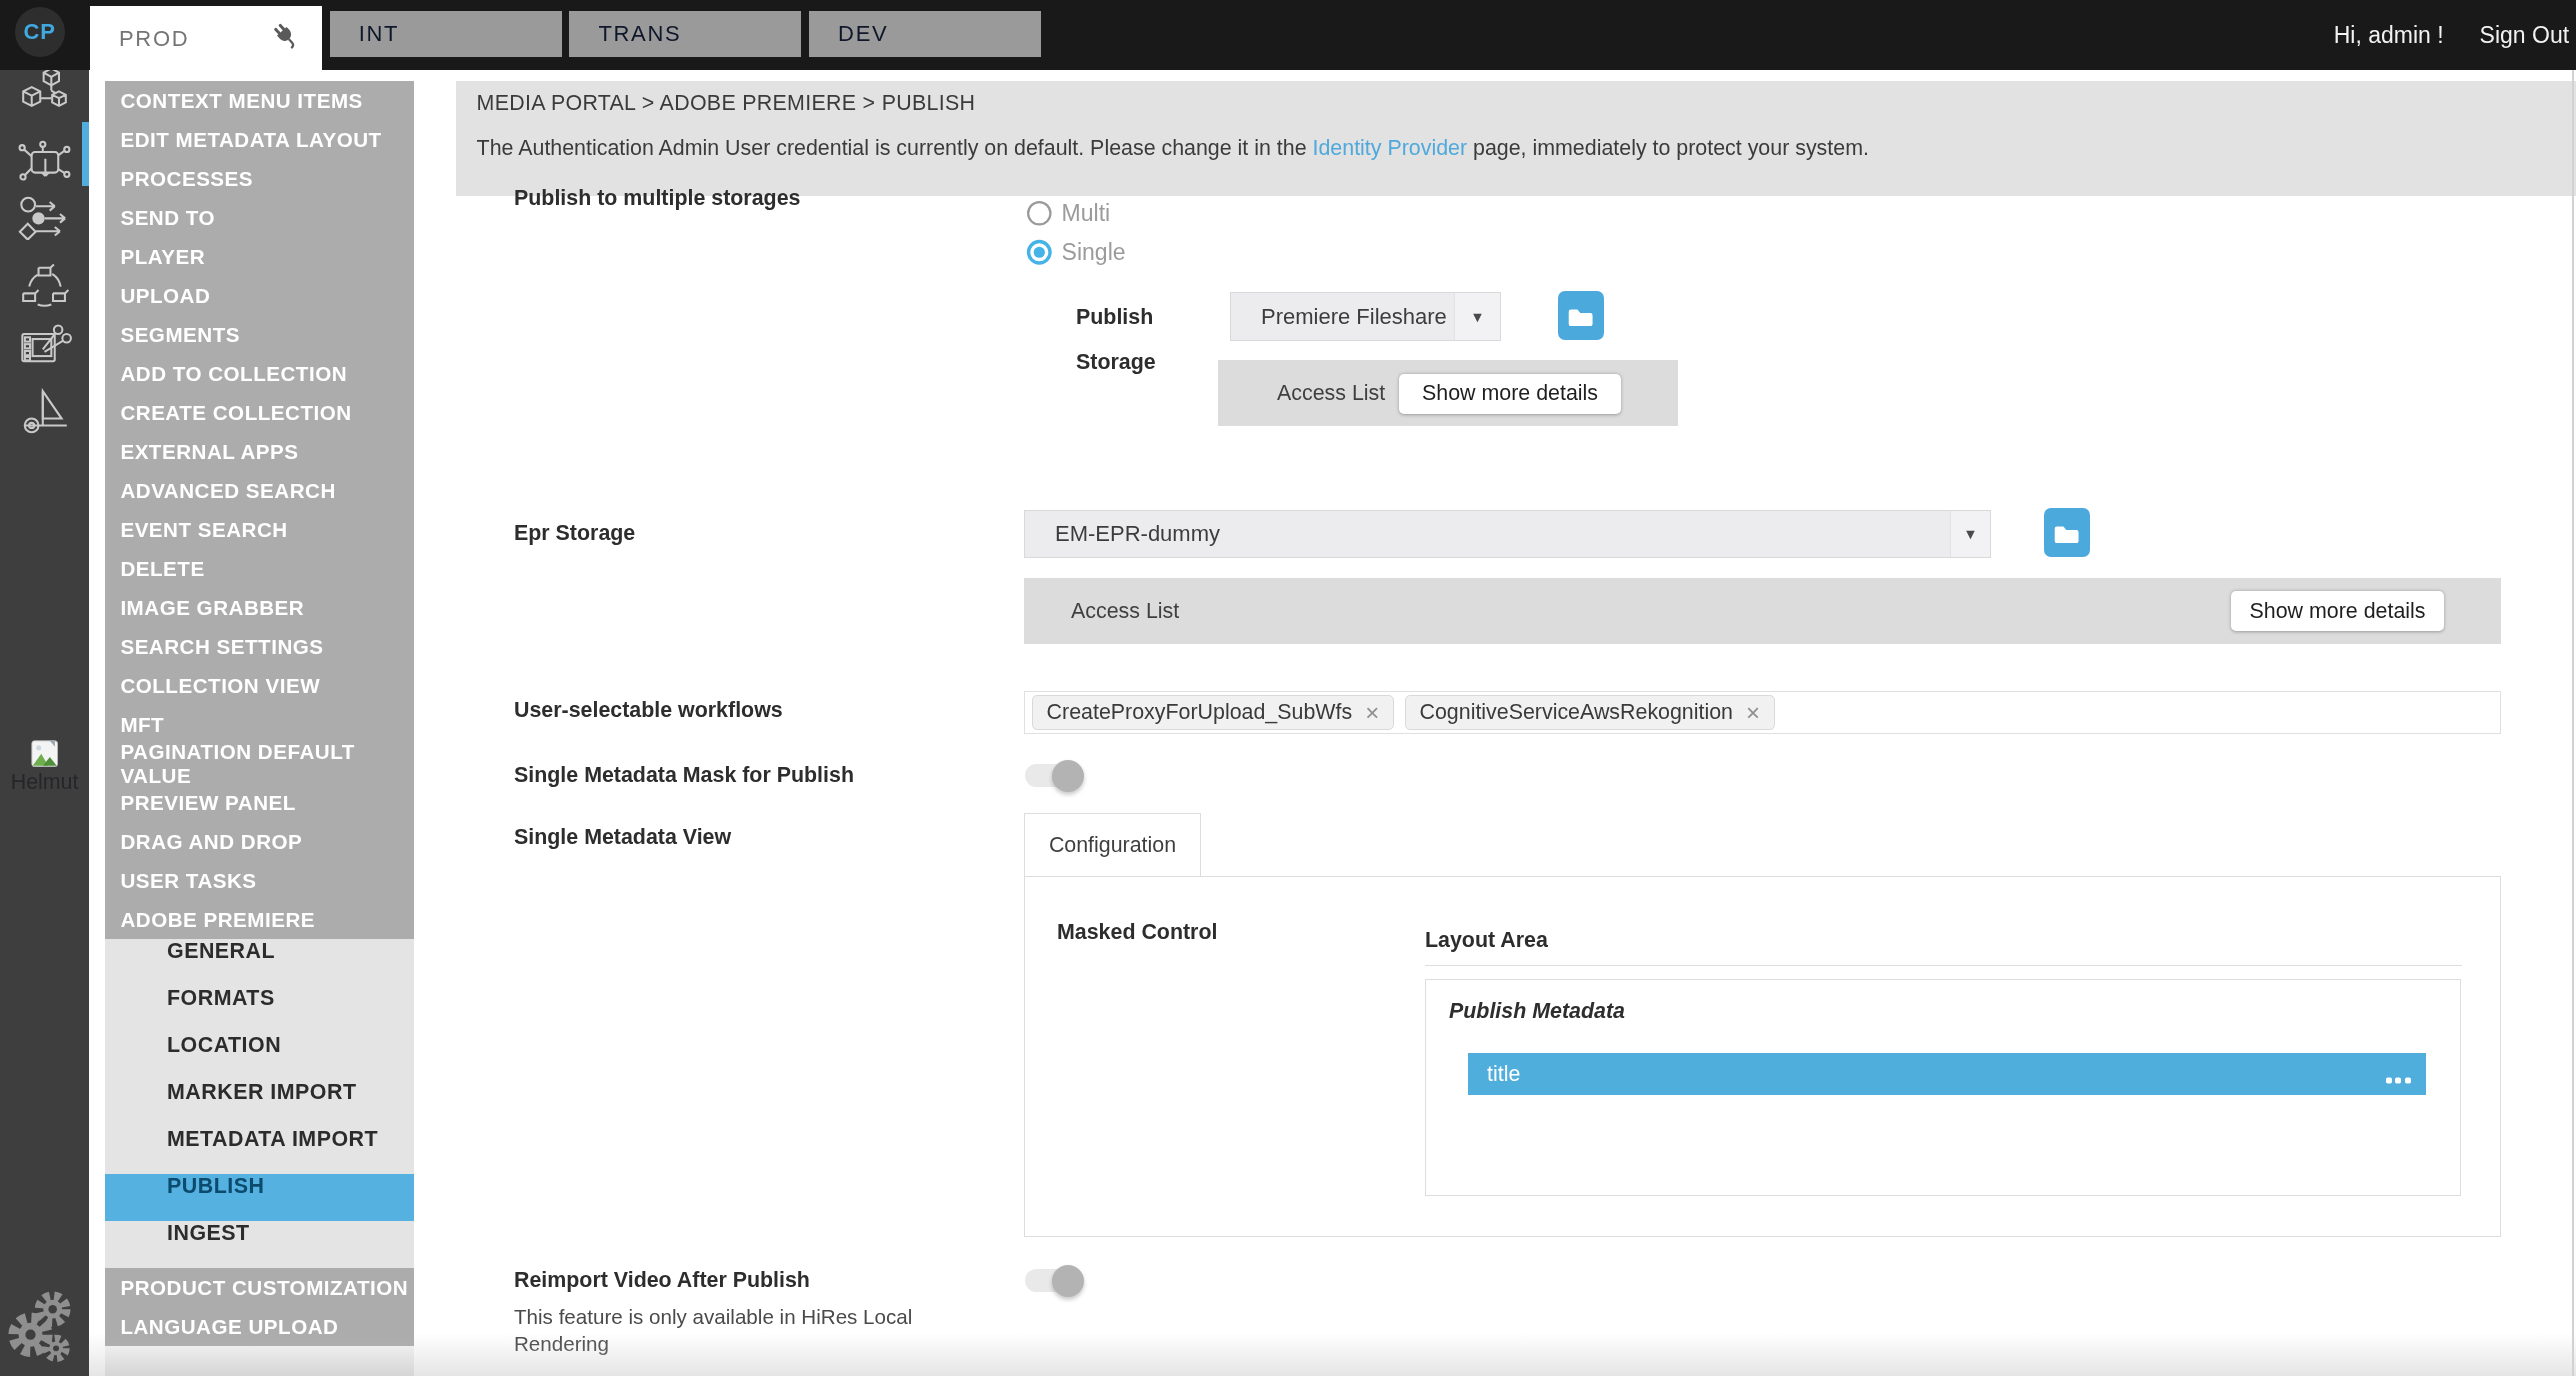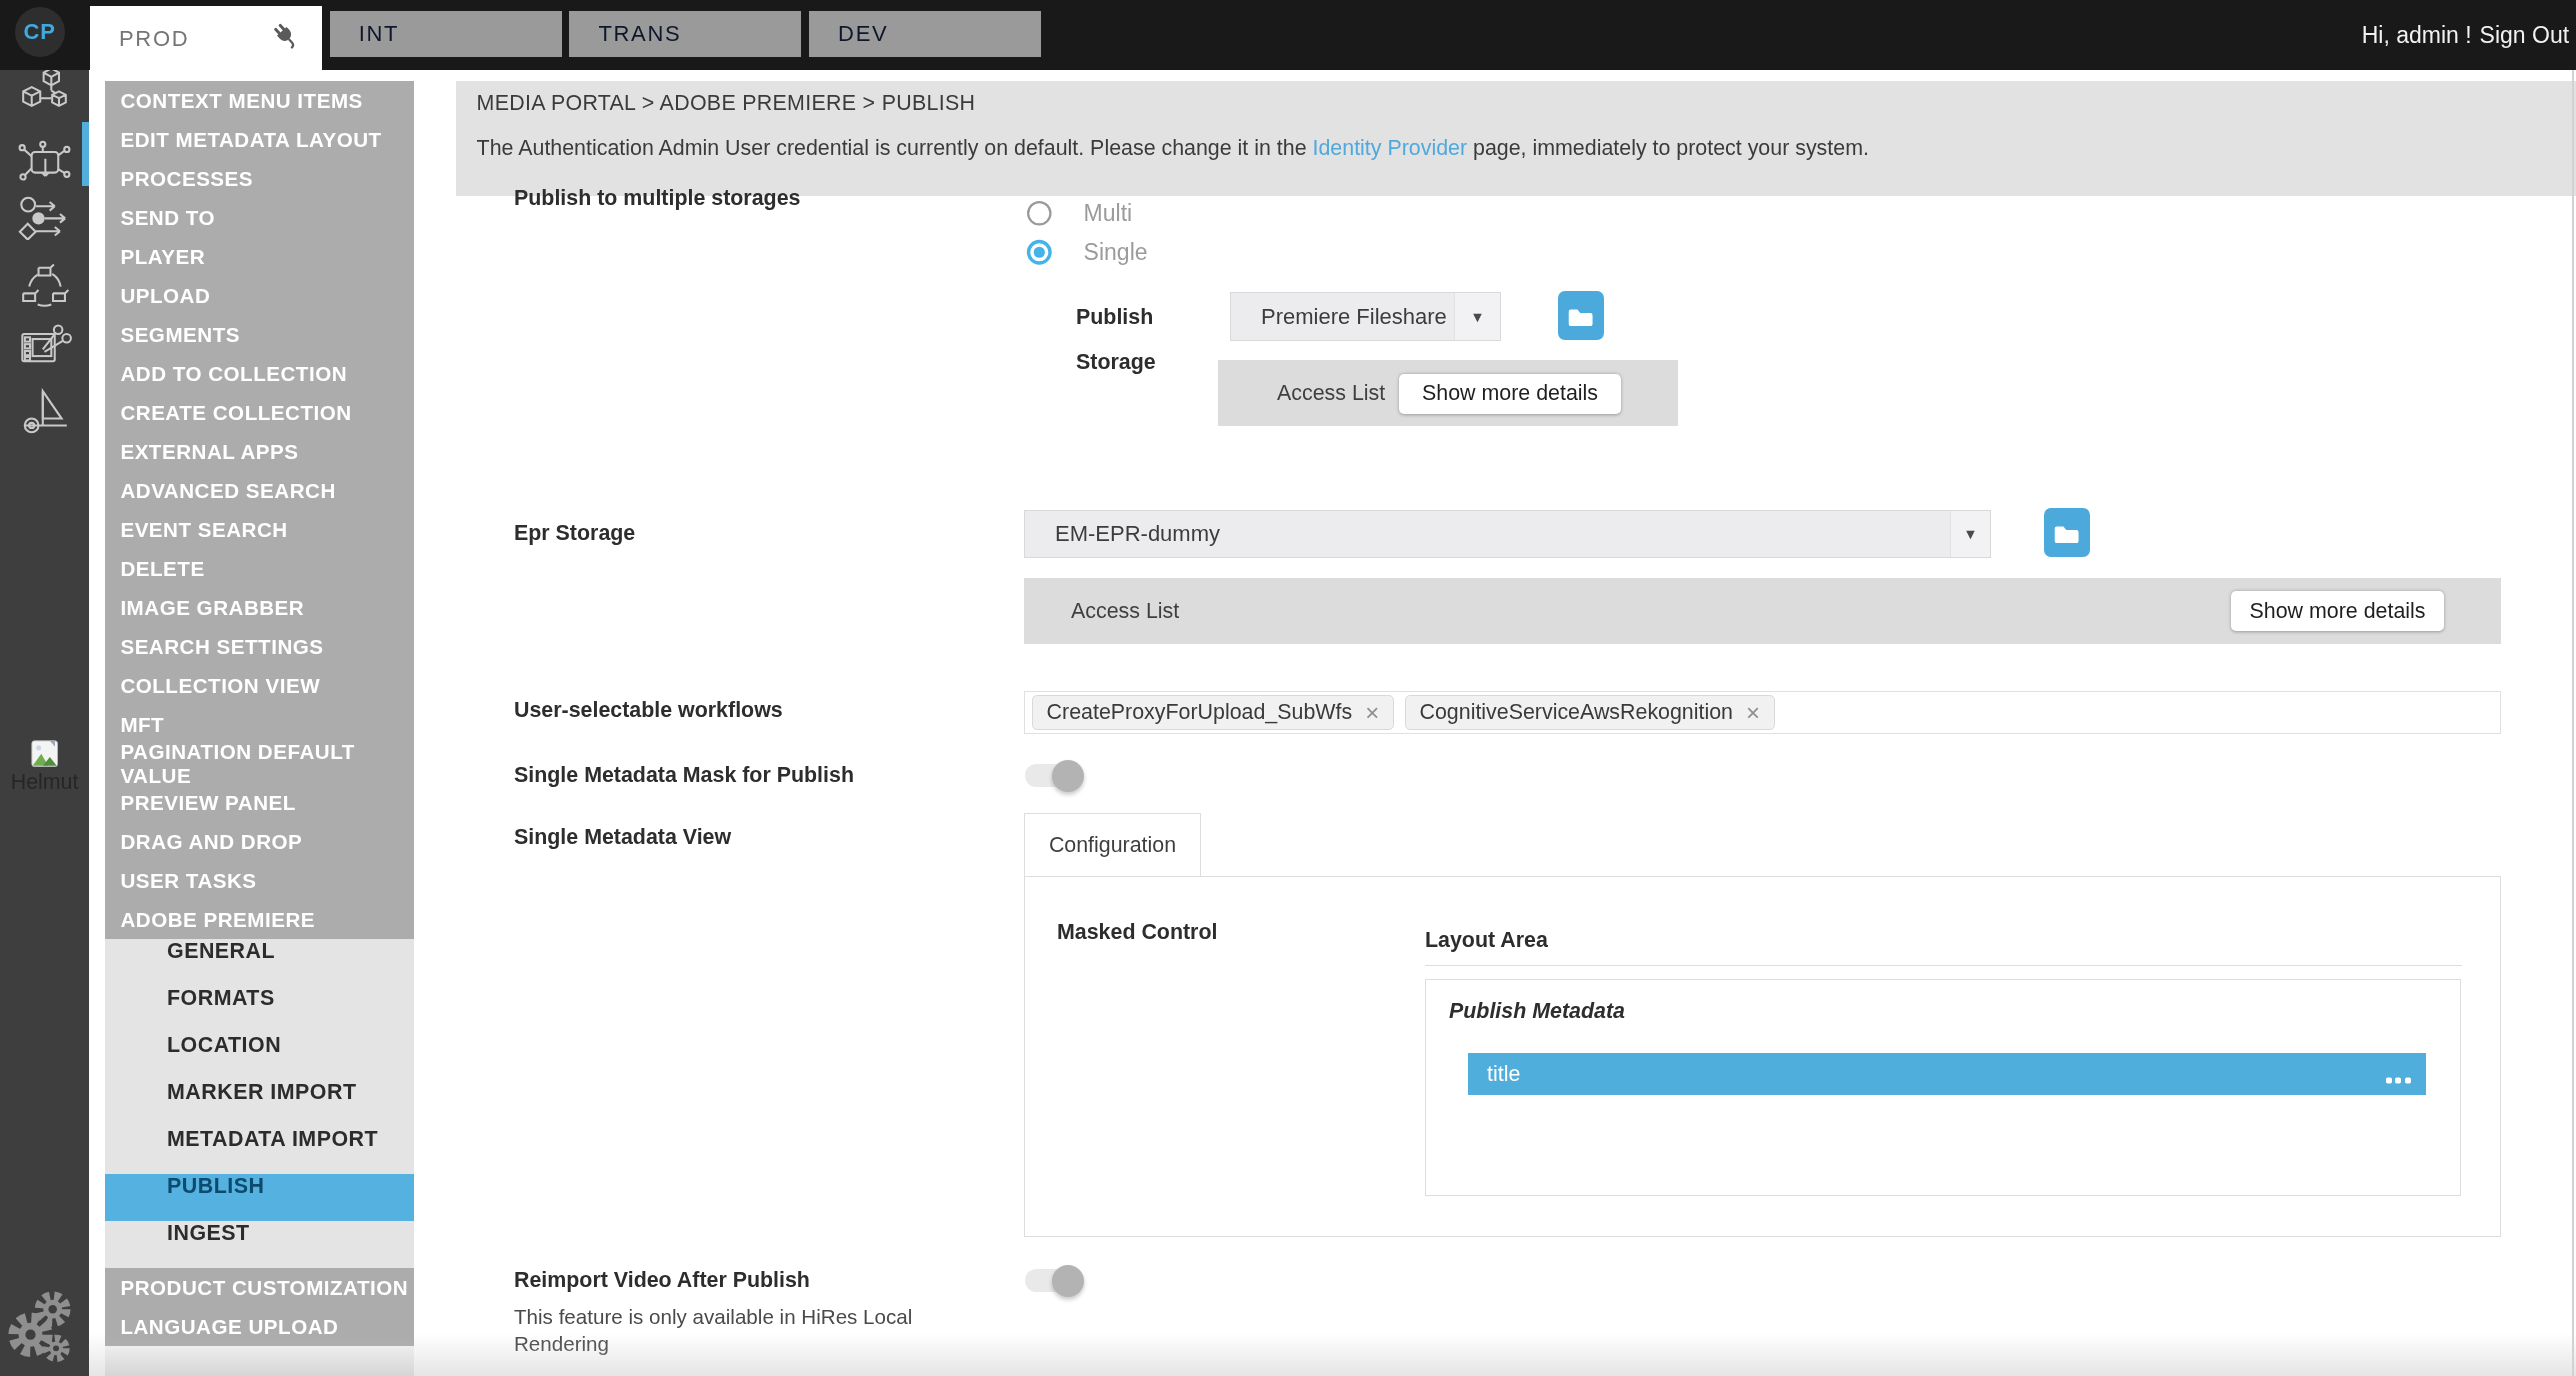--- a/index.html
+++ b/index.html
@@ -11,21 +11,21 @@
   .cp-logo{position:absolute;left:14.6px;top:6.9px;width:50px;height:50px;border-radius:50%;
            background:#2e2e2e;display:flex;align-items:center;justify-content:center;
            color:#3fa9e0;font-size:22px;font-weight:700;letter-spacing:0.9px}
   .tabs{position:absolute;left:90px;top:0;height:70px;display:flex;gap:7.7px}
   .tab{width:232px;height:46px;margin-top:11px;background:#9a9a9a;color:#0f172a;
        display:flex;align-items:center;padding-left:29px;box-sizing:border-box;
        font-size:22px;letter-spacing:1.7px;position:relative}
   .tab.active{background:#ffffff;color:#757575;height:65px;margin-top:6px}
   .tab .plug{position:absolute;right:20.6px;top:50%;transform:translateY(-50%);display:none}
   .tab.active .plug{display:block}
-  .userbox{position:absolute;right:6.9px;top:0;height:70px;display:flex;align-items:center;gap:8px;
+  .userbox{position:absolute;right:6.9px;top:0;height:70px;display:flex;align-items:center;gap:36px;
            color:#f2f2f2;font-size:23px;padding-right:0}
 
   
   .rail{position:absolute;left:0;top:0;width:89px;height:1376px;background:#3e3e3e;z-index:1}
   .rail-slot{position:absolute;left:0;width:89px;display:flex;justify-content:center}
   .rail-active{position:absolute;left:82px;top:122px;width:6.9px;height:64px;background:#52aedd}
   .helmut-label{position:absolute;left:5.1px;top:770px;width:79px;text-align:center;
                 font-size:21.4px;color:#26262a}
 
   
@@ -39,21 +39,21 @@
 
   
   .banner{position:absolute;left:456px;top:81px;width:2141px;height:115px;background:#e2e2e2}
   .crumb{position:absolute;left:20.6px;top:10.3px;font-size:21.4px;color:#3b3b3b;letter-spacing:0.3px}
   .warn{position:absolute;left:20.6px;top:55px;font-size:21.4px;color:#3b3b3b}
   .warn a{color:#4fa9dc;text-decoration:none}
 
   
   .flabel{position:absolute;font-size:21.4px;font-weight:700;color:#2d2d2d;white-space:nowrap}
   .muted-lbl{font-size:23px;color:#9b9b9b}
-  .radio-row{position:absolute;display:flex;align-items:center;gap:31px}
+  .radio-row{position:absolute;display:flex;align-items:center;gap:9px}
 
   .dd{position:absolute;background:#ececef;border:0.9px solid #d9d9d9;box-sizing:border-box;
       display:flex;align-items:stretch}
   .dd .val{flex:1;display:flex;align-items:center;padding-left:30px;font-size:22px;color:#3c3c3c}
   .dd .caret{width:45px;background:#f2f2f4;border-left:0.9px solid #e2e2e4;display:flex;
              align-items:center;justify-content:center;font-size:14.6px;color:#4a4a4a}
 
   .fbtn{position:absolute;width:46px;height:49px;border-radius:6.9px;background:#4ba9db;
         display:flex;align-items:center;justify-content:center;border:none;cursor:pointer}
 

